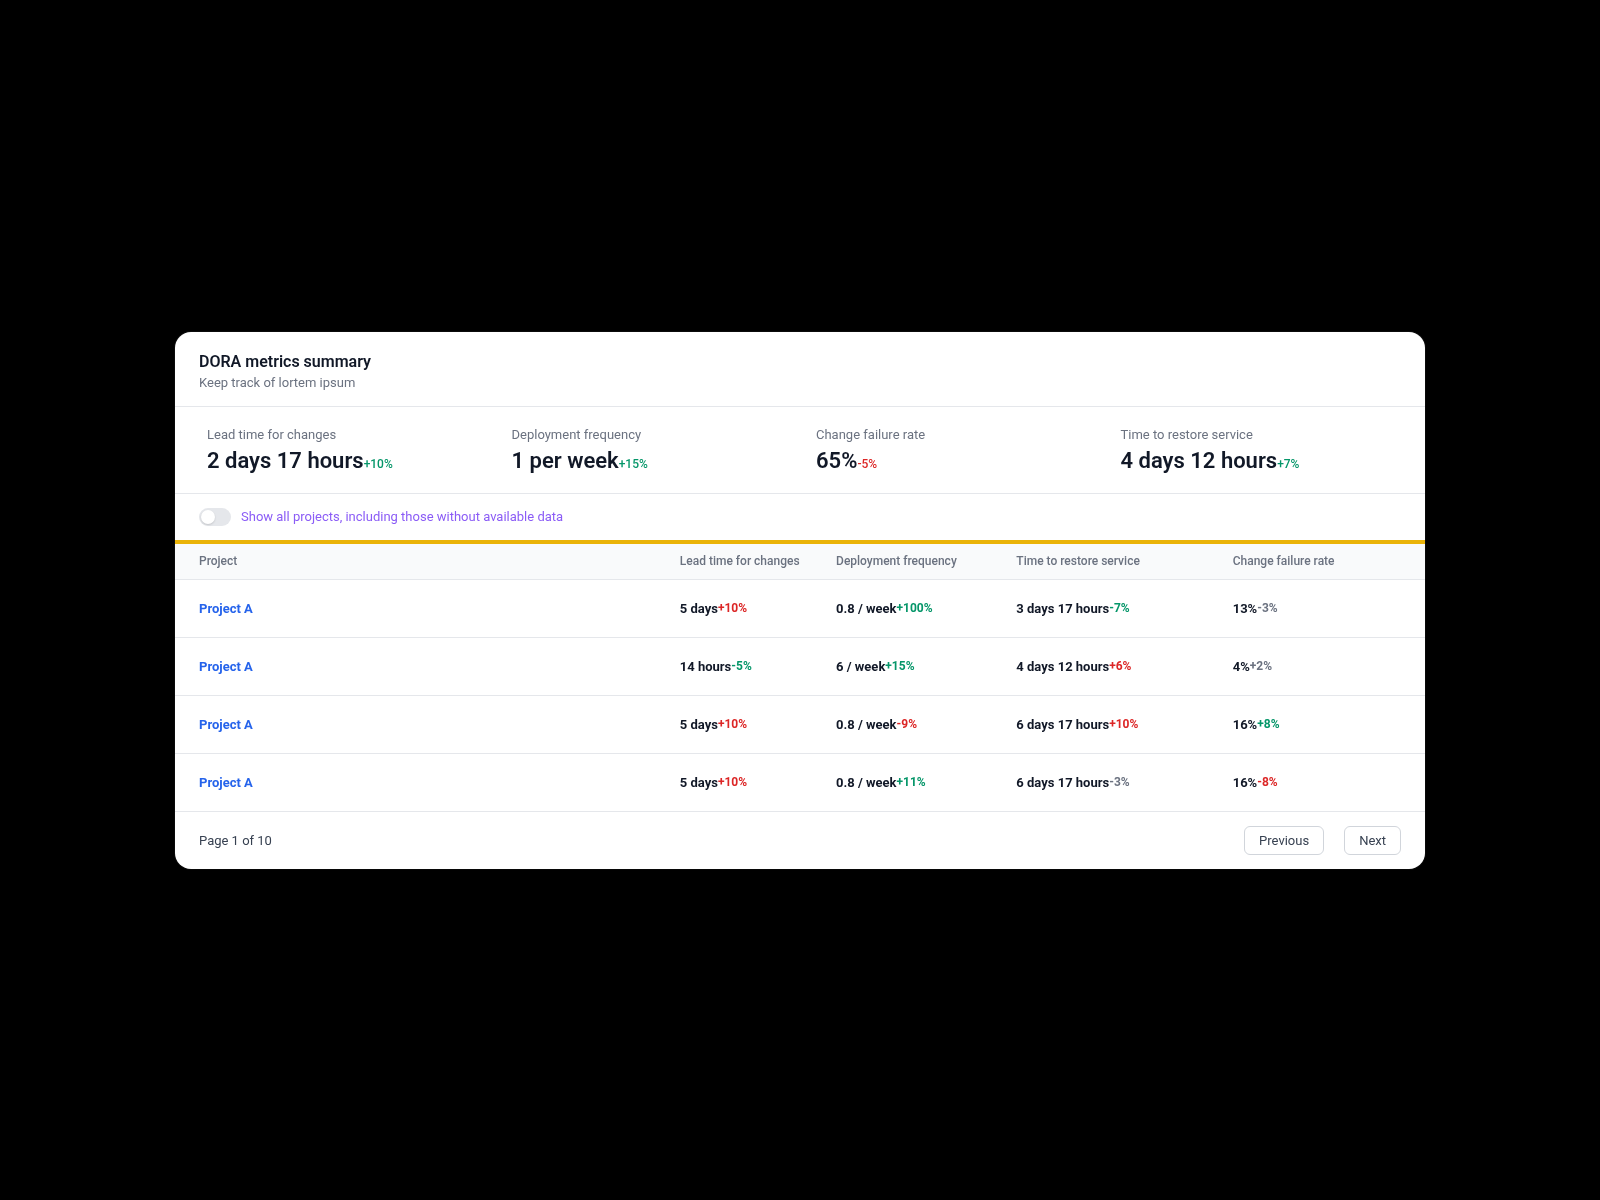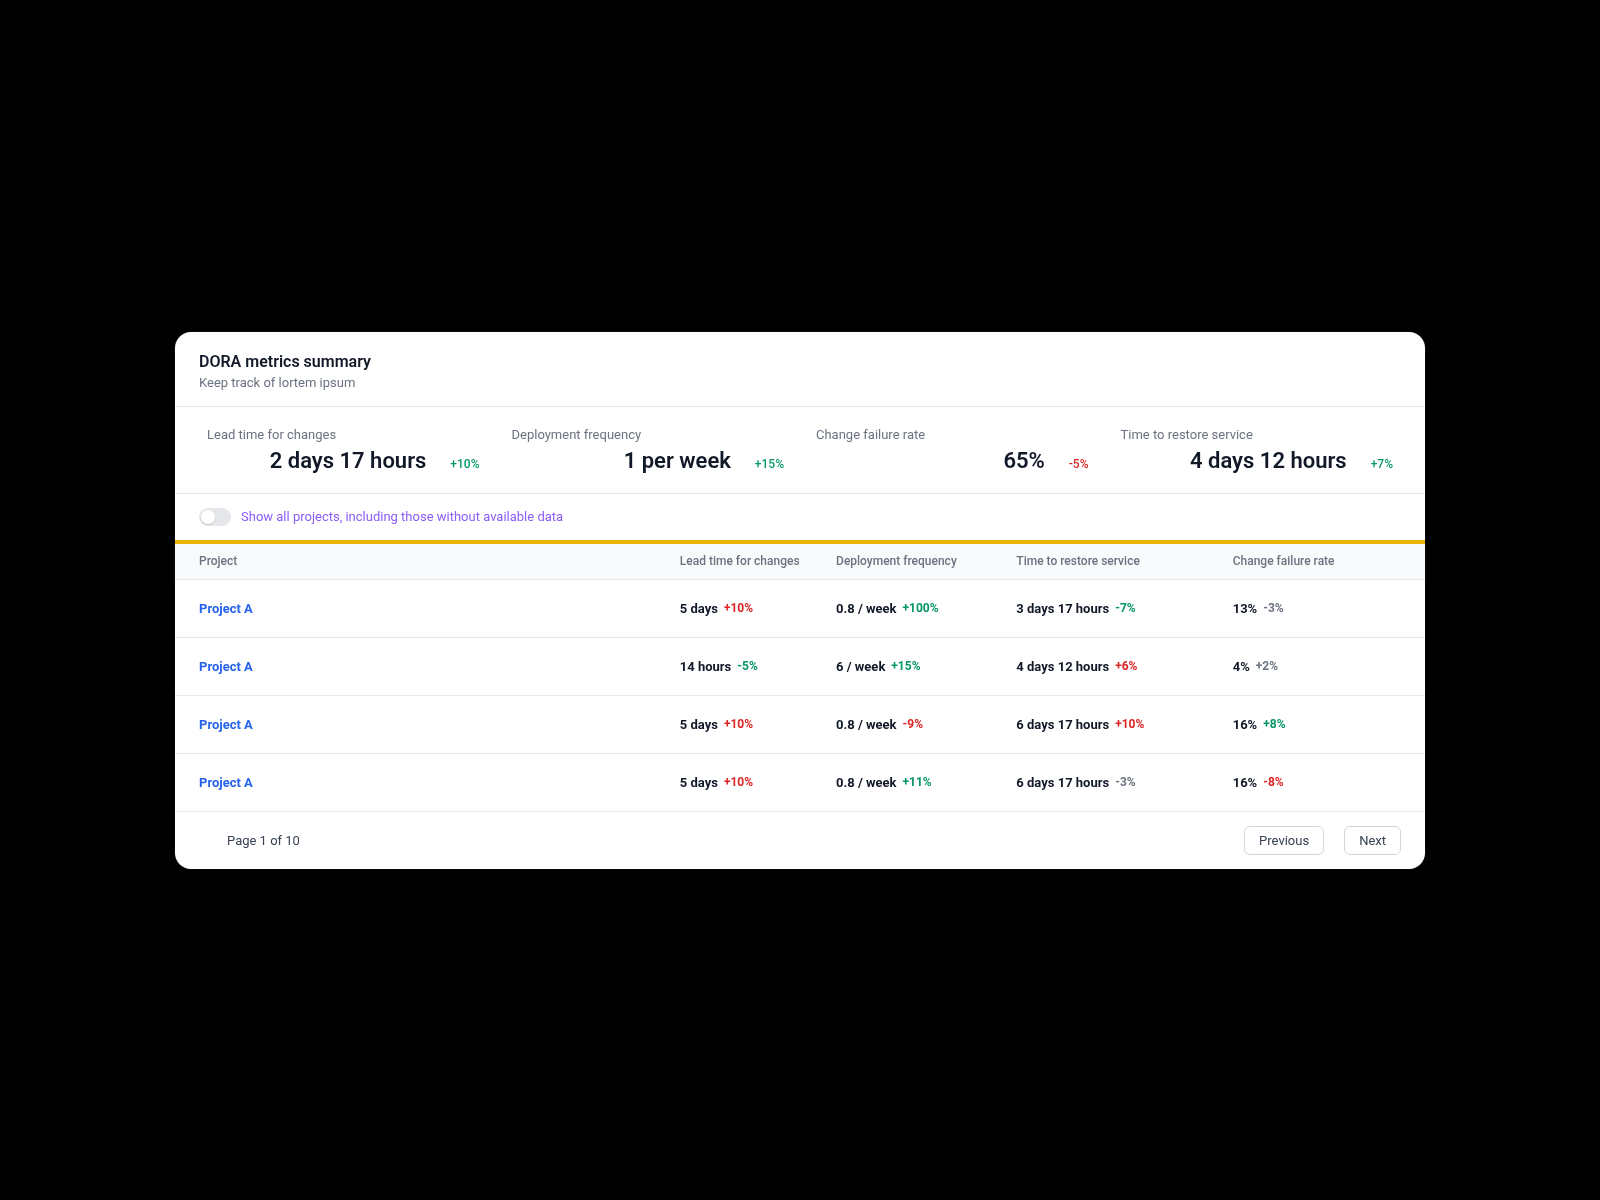--- a/index.html
+++ b/index.html
@@ -47,22 +47,21 @@
       padding: 0 16px;
     }
     .metric-label {
       font-size: 13px;
       color: #6b7280;
       margin-bottom: 6px;
     }
     .metric-value-row {
       display: flex;
       align-items: baseline;
-      gap: 24px;
-      justify-content: flex-end;
+      gap: 0;
     }
     .metric-value {
       font-size: 22px;
       font-weight: 600;
       color: #111827;
     }
     .delta {
       font-size: 12px;
       font-weight: 500;
     }
@@ -132,35 +131,33 @@
     .col-restore { flex: 0 0 18%; }
     .col-failure { flex: 0 0 14%; }
     .project-link {
       color: #2563eb;
       text-decoration: none;
       font-size: 13px;
       cursor: pointer;
     }
     .cell-value {
       display: inline-flex;
-      gap: 6px;
       align-items: flex-start;
     }
     .cell-delta {
       font-size: 12px;
     }
     .cell-delta.positive { color: #059669; }
     .cell-delta.negative { color: #dc2626; }
     .cell-delta.neutral  { color: #6b7280; }
     .table-footer {
       display: flex;
       align-items: center;
       justify-content: space-between;
       padding: 14px 24px;
-      margin-left: 28px;
     }
     .page-text {
       font-size: 13px;
       color: #374151;
     }
     .pager-buttons {
       display: flex;
       gap: 20px;
     }
     .btn {

